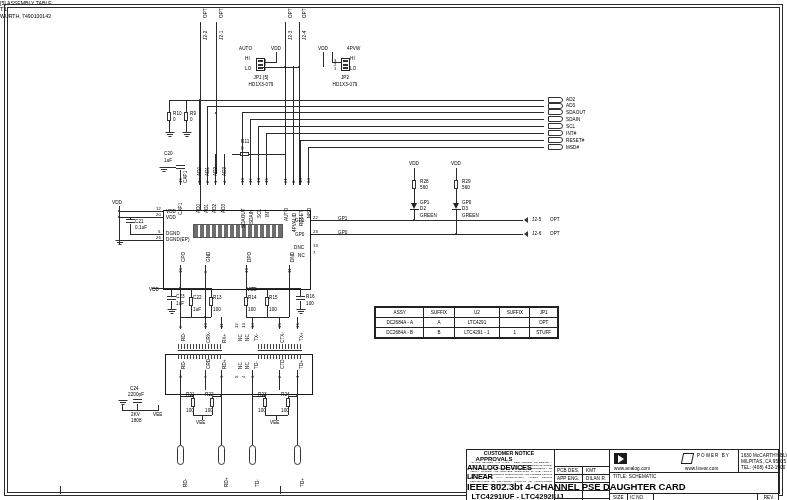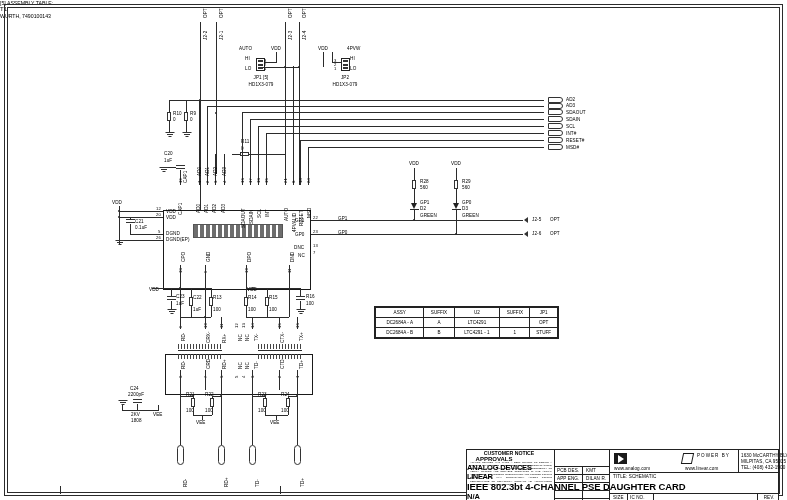--- a/index.html
+++ b/index.html
@@ -606,21 +606,20 @@
     <div class="t" style="left:274px;top:15px;">TEL: (408) 432-1900</div>
 
     <div class="t" style="left:146px;top:24px;">TITLE:  SCHEMATIC</div>
     <div class="t9" style="left:150px;top:31px;letter-spacing:-.1px;">IEEE 802.3bt 4-CHANNEL PSE DAUGHTER CARD</div>
     <div class="tbln" style="left:143px;top:43px;width:170px;height:1px;"></div>
 
     <div class="tbln" style="left:160px;top:43px;width:1px;height:18px;"></div>
     <div class="tbln" style="left:186px;top:43px;width:1px;height:18px;"></div>
     <div class="tbln" style="left:290px;top:43px;width:1px;height:18px;"></div>
     <div class="t" style="left:146px;top:45px;">SIZE</div>
-    <div class="t7 b" style="left:146px;top:51px;">N/A</div>
     <div class="t" style="left:163px;top:45px;">IC NO.</div>
     <div class="t7 b ctr" style="left:188px;top:45px;width:101px;">LTC4291IUF - LTC4292IUJ</div>
     <div class="t7 b ctr" style="left:188px;top:53px;width:101px;">DEMO CIRCUIT 2684A</div>
     <div class="t ctr" style="left:292px;top:45px;width:20px;">REV.</div>
     <div class="t9 ctr" style="left:292px;top:51px;width:20px;">2</div>
 
     <div class="tbln" style="left:143px;top:61px;width:170px;height:1px;"></div>
     <div class="tbln" style="left:255px;top:61px;width:1px;height:9px;"></div>
     <div class="t" style="left:146px;top:63px;">DATE:</div>
 

